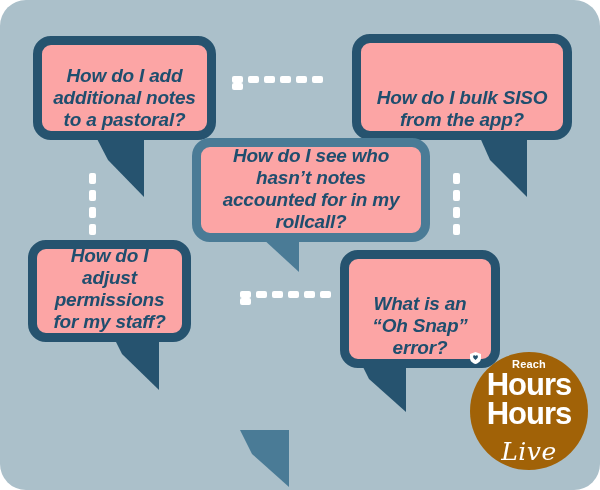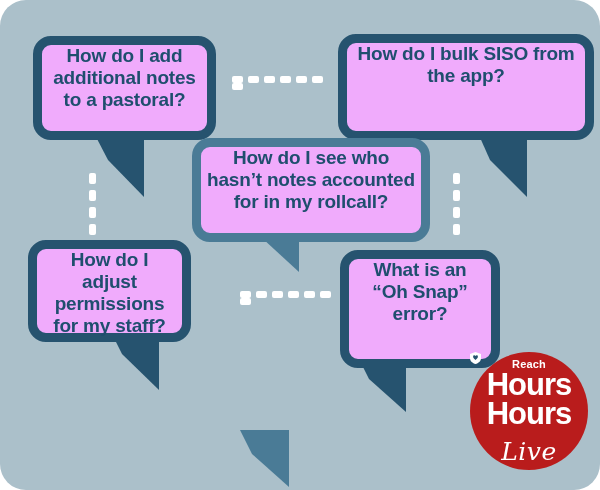--- a/index.html
+++ b/index.html
@@ -1,28 +1,28 @@
 <!DOCTYPE html>
 <html><head>
 <meta charset="utf-8">
 <style>
   html,body{margin:0;padding:0;background:#ffffff;}
   body{width:600px;height:490px;overflow:hidden;font-family:"Liberation Sans",sans-serif;}
   #stage{position:relative;width:600px;height:490px;}
   #bg{position:absolute;left:0;top:0;width:600px;height:490px;background:#abc0ca;border-radius:26px;}
-  .bubble{position:absolute;box-sizing:border-box;background:#f0abfc;display:flex;align-items:flex-start;justify-content:center;text-align:center;}
+  .bubble{position:absolute;box-sizing:border-box;background:#fca5a5;display:flex;align-items:flex-end;justify-content:center;text-align:center;font-style:italic;}
   .bubble .txt{font-weight:bold;color:#1f4e6e;line-height:1.16;letter-spacing:-0.2px;padding:0 6px;}
   .dark{border:9px solid #26536f;border-radius:18px;}
   .light{border:9px solid #4a7b96;border-radius:18px;}
   .connector{position:absolute;}
   .connector i{display:block;background:#ffffff;border-radius:2px;}
   .h-conn i{width:11px;height:7px;float:left;margin-right:5px;}
   .v-conn i{width:7px;height:11px;margin-bottom:6px;}
   svg{position:absolute;left:0;top:0;overflow:visible;}
-  #badge{position:absolute;border-radius:50%;background:#b91c1c;display:flex;flex-direction:column;align-items:center;justify-content:center;color:#ffffff;}
+  #badge{position:absolute;border-radius:50%;background:#a16207;display:flex;flex-direction:column;align-items:center;justify-content:center;color:#ffffff;}
   #badge .reach{display:flex;align-items:center;gap:3px;font-size:11px;font-weight:bold;letter-spacing:.2px;margin-bottom:1px;}
   #badge .l1,#badge .l2{font-weight:bold;font-size:31px;line-height:0.93;letter-spacing:-1px;}
   #badge .l3{font-family:"DejaVu Serif",serif;font-style:italic;font-size:25px;line-height:1;margin-top:10px;letter-spacing:.5px;}
 </style>
 </head>
 <body>
 
 <div id="stage">
 
   <div id="bg"></div>
@@ -71,21 +71,21 @@
 
     <path d="M 357,355 L 406,355 L 406,412 L 369,379 Z" fill="#26536f"></path>
 
     <path d="M 240,430 L 289,430 L 289,487 L 252,454 Z" fill="#4a7b96"></path>
   </svg>
 
   <div class="bubble dark" style="left:33px;top:36px;width:183px;height:104px;">
     <div class="txt" style="font-size:19px;">How do I add additional notes to a pastoral?</div>
   </div>
 
-  <div class="bubble dark" style="left:338px;top:34px;width:256px;height:106px;">
+  <div class="bubble dark" style="left:352px;top:34px;width:220px;height:106px;">
     <div class="txt" style="font-size:19px;">How do I bulk SISO from the app?</div>
   </div>
 
   <div class="bubble light" style="left:192px;top:138px;width:238px;height:104px;">
     <div class="txt" style="font-size:19px;">How do I see who hasn’t notes accounted for in my rollcall?</div>
   </div>
 
   <div class="bubble dark" style="left:28px;top:240px;width:163px;height:102px;">
     <div class="txt" style="font-size:19px;">How do I adjust permissions for my staff?</div>
   </div>

